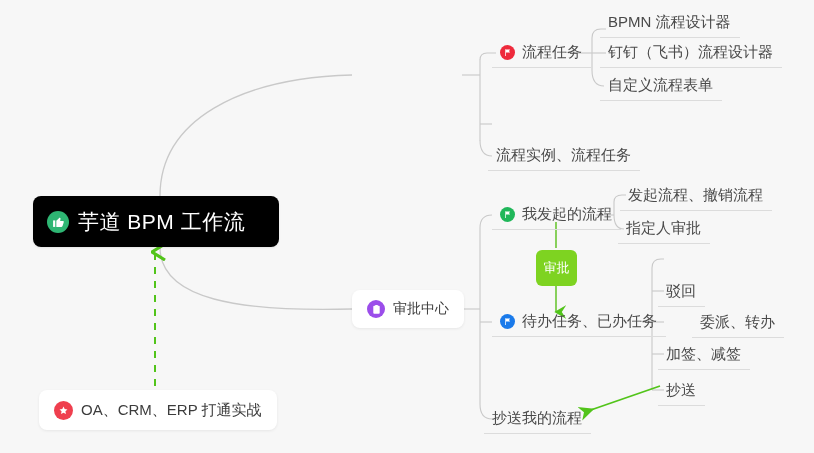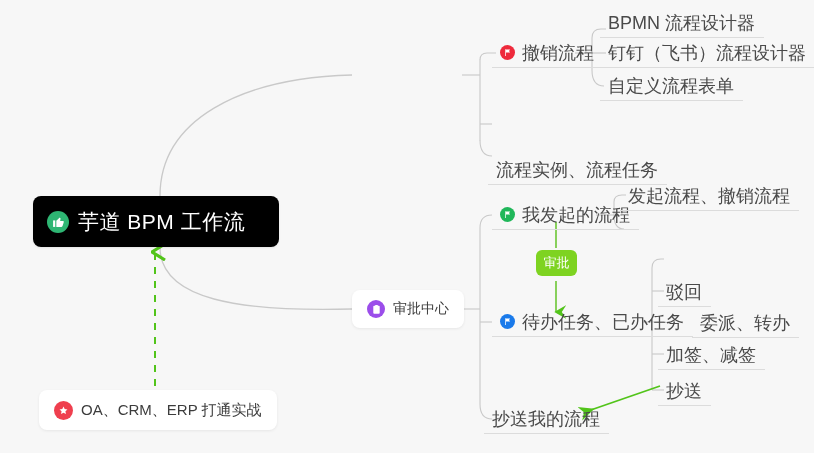--- a/index.html
+++ b/index.html
@@ -74,36 +74,36 @@
   
   .uline {
     position: absolute;
     display: flex; align-items: center;
     height: 30px;
     padding: 0 9px 0 8px;
     border-bottom: 1px solid #dcdcdc;
     white-space: nowrap;
   }
   .uline .label {
-    font-size: 18px;
+    font-size: 15px;
     color: #4a4a4a;
   }
   .uline .ico { width: 15px; height: 15px; margin-right: 7px; }
   .uline .ico svg { width: 9px; height: 9px; display: block; }
   .ico-red2   { background: #ee2a3c; }
   .ico-green2 { background: #20b75a; }
   .ico-blue2  { background: #1a7aea; }
 
   
   .pill {
     position: absolute;
     background: #7ed321;
     border-radius: 6px;
     display: flex; align-items: center; justify-content: center;
-    width: 41px; height: 26px;
+    width: 41px; height: 36px;
   }
   .pill .label {
     color: #ffffff;
     font-size: 13px;
   }
 </style>
 </head>
 <body>
 
 <div id="canvas">
@@ -175,34 +175,34 @@
   </div>
 
 
   <div class="uline" style="left:492px; top:38px;">
     <span class="ico ico-red2">
       <svg viewBox="0 0 24 24" fill="#ffffff" xmlns="http://www.w3.org/2000/svg">
         <path d="M6 3h2v18H6z"></path>
           <path d="M8 4h11l-3 4 3 4H8z"></path>
       </svg>
     </span>
-    <span class="label">撤销流程</span>
+    <span class="label">流程任务</span>
   </div>
 
   <div class="uline" style="left:600px; top:8px;">
     <span class="label">BPMN 流程设计器</span>
   </div>
   <div class="uline" style="left:600px; top:38px;">
     <span class="label">钉钉（飞书）流程设计器</span>
   </div>
   <div class="uline" style="left:600px; top:71px;">
     <span class="label">自定义流程表单</span>
   </div>
 
-  <div class="uline" style="left:488px; top:155px;text-align:right;">
+  <div class="uline" style="left:488px; top:141px;text-align:right;">
     <span class="label">流程实例、流程任务</span>
   </div>
 
   <div class="card" style="left:352px; top:290px;">
     <span class="ico ico-purple">
       <svg viewBox="0 0 24 24" fill="#ffffff" xmlns="http://www.w3.org/2000/svg">
         <rect x="5" y="4" width="14" height="17" rx="2"></rect>
         <rect x="9" y="2" width="6" height="3.4" rx="1.2"></rect>
       </svg>
     </span>
@@ -215,20 +215,23 @@
         <path d="M6 3h2v18H6z"></path>
           <path d="M8 4h11l-3 4 3 4H8z"></path>
       </svg>
     </span>
     <span class="label">我发起的流程</span>
   </div>
 
   <div class="uline" style="left:620px; top:181px;">
     <span class="label">发起流程、撤销流程</span>
   </div>
+  <div class="uline" style="left:618px; top:214px;">
+    <span class="label">指定人审批</span>
+  </div>
 
   <div class="pill" style="left:536px; top:250px;">
     <span class="label">审批</span>
   </div>
 
   <div class="uline" style="left:492px; top:307px;">
     <span class="ico ico-blue2">
       <svg viewBox="0 0 24 24" fill="#ffffff" xmlns="http://www.w3.org/2000/svg">
         <path d="M6 3h2v18H6z"></path>
           <path d="M8 4h11l-3 4 3 4H8z"></path>

